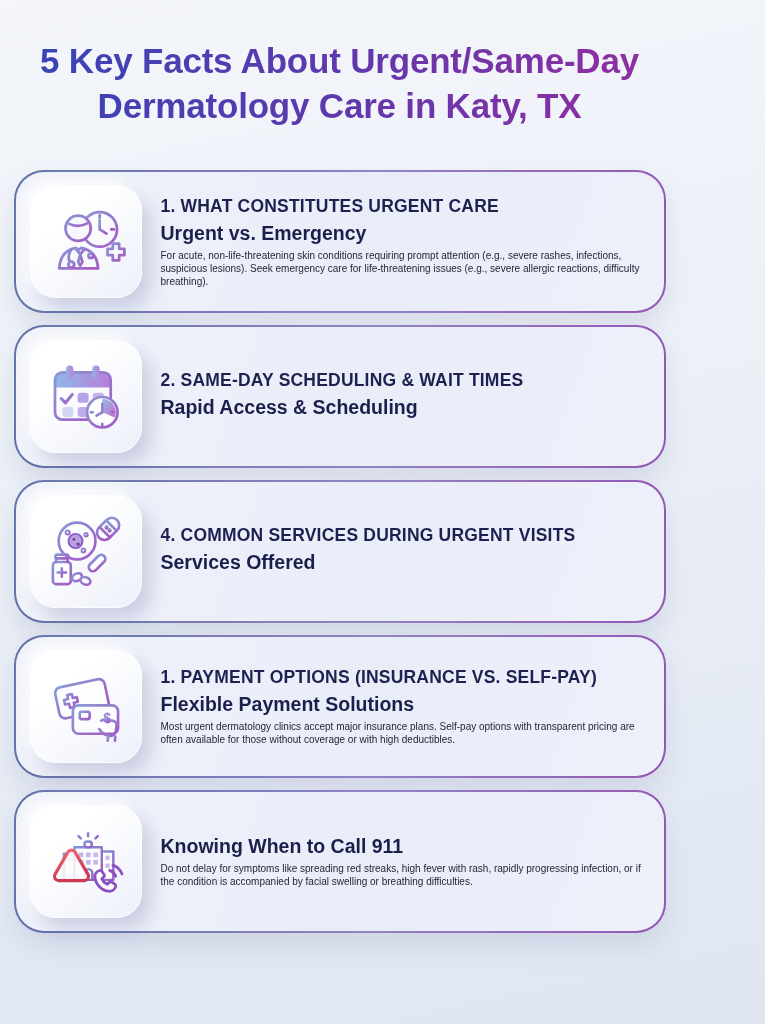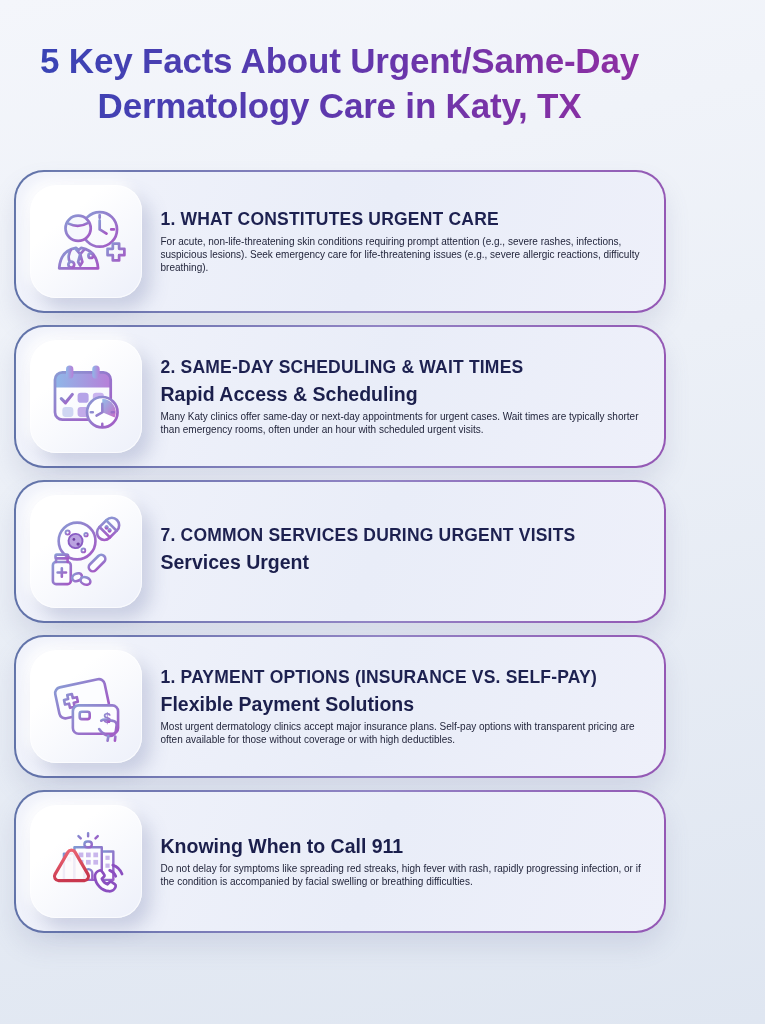--- a/index.html
+++ b/index.html
@@ -69,20 +69,21 @@
             <path d="M33.5 50.5l-2 7.5 2 3.5 2-3.5z"></path>
             <path d="M24.5 46.5c-2.3 4.4-2.6 8.2-1 11"></path>
             <circle cx="25" cy="60.5" r="2.8"></circle>
             <circle cx="43.5" cy="52" r="2.2"></circle>
             <path d="M41 58.5h5.5"></path>
           </g>
         </svg>
       </div>
       <div class="content">
         <h2 class="heading">1. WHAT CONSTITUTES URGENT CARE</h2>
+        <h3 class="subheading">Urgent vs. Emergency</h3>
         <p class="bodytext">For acute, non-life-threatening skin conditions requiring prompt attention (e.g., severe rashes, infections, suspicious lesions). Seek emergency care for life-threatening issues (e.g., severe allergic reactions, difficulty breathing).</p>
       </div>
     </article>
 
     <article class="card">
       <div class="tile">
         <svg class="icon" viewBox="0 0 78 78">
           <defs>
             <linearGradient id="g2" x1="0" y1="0" x2="1" y2="1">
               <stop offset="0" stop-color="#8a9ad4"></stop>
@@ -109,21 +110,20 @@
           <rect x="16.5" y="48.5" width="10.5" height="9.5" rx="3" fill="#cfd6f2"></rect>
           <rect x="31" y="48.5" width="10.5" height="9.5" rx="3" fill="#c2abe9"></rect>
           <circle cx="54.5" cy="53.5" r="14.5" fill="#fdfeff" stroke="url(#g2)" stroke-width="2.6"></circle>
           <path d="M54.5 53.5V41a12.5 12.5 0 0 1 11.8 17.5z" fill="url(#g2p)" opacity=".92"></path>
           <path d="M54.5 45.5v8l-5.5 3.2 M54.5 64.5v2 M43.5 53.5h2 M65.5 53.5h-2" fill="none" stroke="url(#g2)" stroke-width="2.4" stroke-linecap="round"></path>
         </svg>
       </div>
       <div class="content">
         <h2 class="heading">2. SAME-DAY SCHEDULING &amp; WAIT TIMES</h2>
         <h3 class="subheading">Rapid Access &amp; Scheduling</h3>
-        <p class="bodytext">Many Katy clinics offer same-day or next-day appointments for urgent cases. Wait times are typically shorter than emergency rooms, often under an hour with scheduled urgent visits.</p>
       </div>
     </article>
 
     <article class="card">
       <div class="tile">
         <svg class="icon" viewBox="0 0 78 78">
           <defs>
             <linearGradient id="g3" x1="0" y1="0" x2="1" y2="1">
               <stop offset="0" stop-color="#8a9ad4"></stop>
                 <stop offset=".5" stop-color="#9579cc"></stop>
@@ -150,22 +150,22 @@
             <rect x="7.5" y="48.5" width="17" height="21" rx="3" fill="#fcfdff"></rect>
             <path d="M10.5 48.5v-3.5h11v3.5"></path>
             <rect x="10" y="41.5" width="12" height="3.5" rx="1.2"></rect>
             <path d="M16 54.5v8 M12 58.5h8"></path>
             <ellipse cx="30.5" cy="63" rx="4.8" ry="3.5" transform="rotate(-25 30.5 63)" fill="#fcfdff"></ellipse>
             <ellipse cx="38.5" cy="66.5" rx="4.8" ry="3.5" transform="rotate(20 38.5 66.5)" fill="#fcfdff"></ellipse>
           </g>
         </svg>
       </div>
       <div class="content">
-        <h2 class="heading">7. COMMON SERVICES DURING URGENT VISITS</h2>
-        <h3 class="subheading">Services Urgent</h3>
+        <h2 class="heading">4. COMMON SERVICES DURING URGENT VISITS</h2>
+        <h3 class="subheading">Services Offered</h3>
       </div>
     </article>
 
     <article class="card">
       <div class="tile">
         <svg class="icon" viewBox="0 0 78 78">
           <defs>
             <linearGradient id="g4" x1="0" y1="0" x2="1" y2="1">
               <stop offset="0" stop-color="#8a9ad4"></stop>
                 <stop offset=".5" stop-color="#9579cc"></stop>

